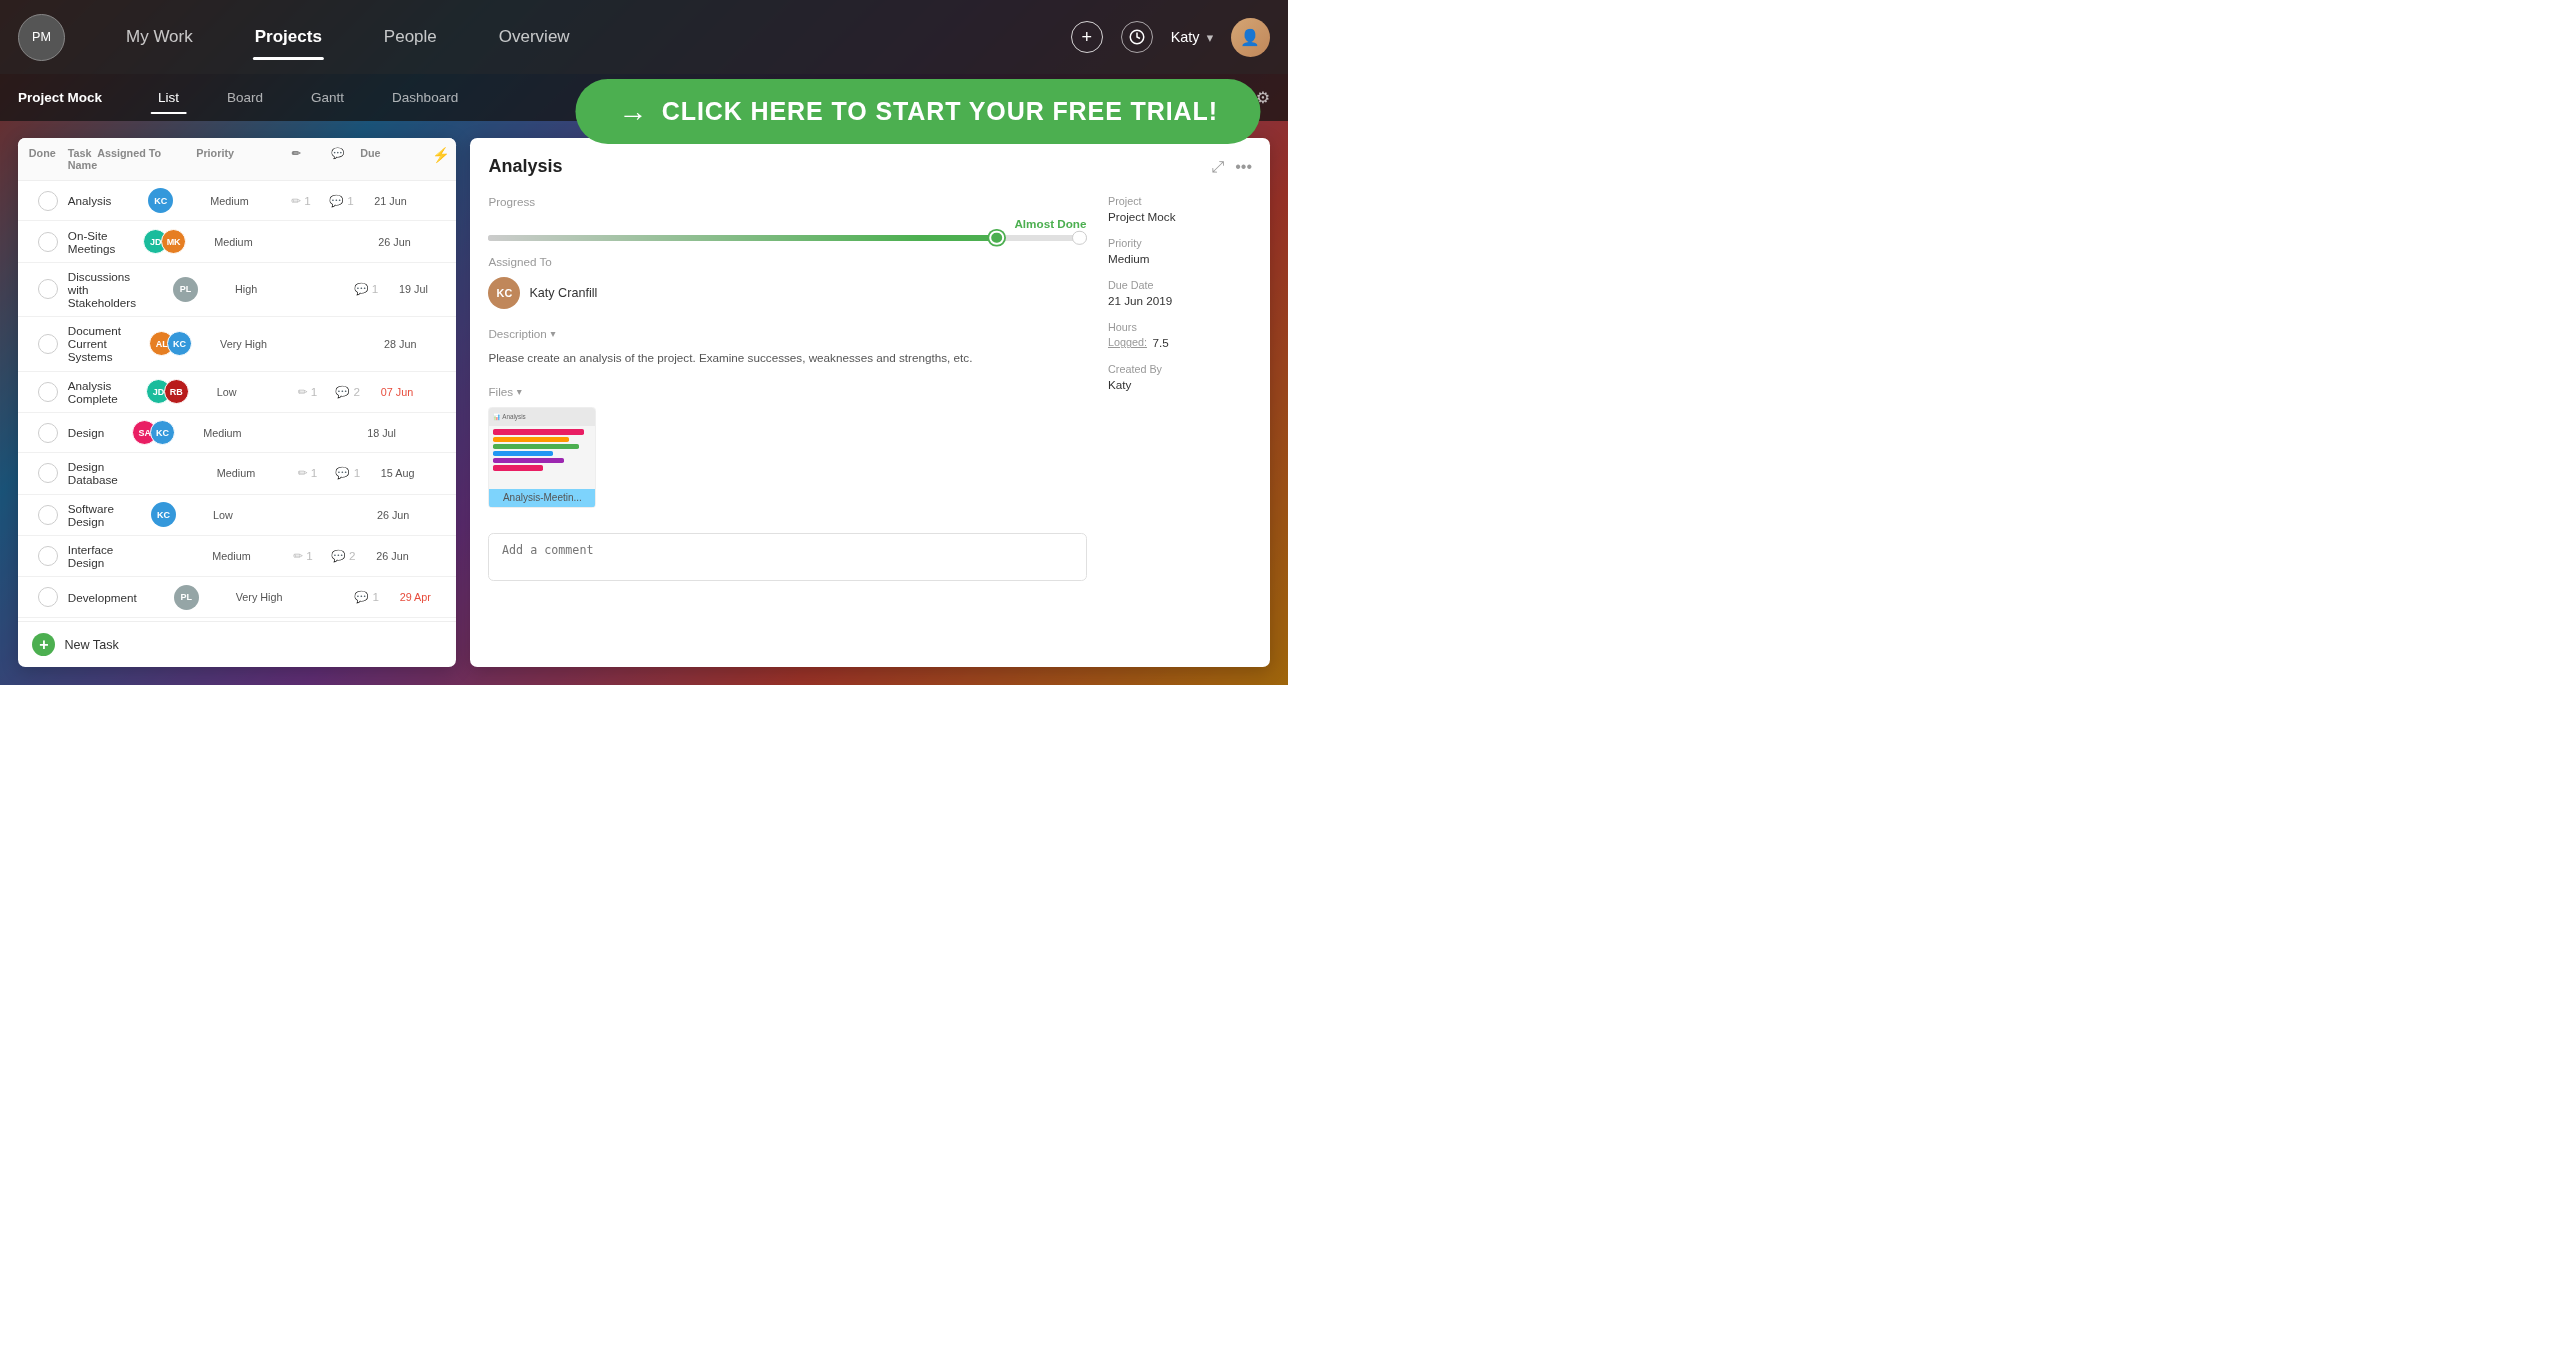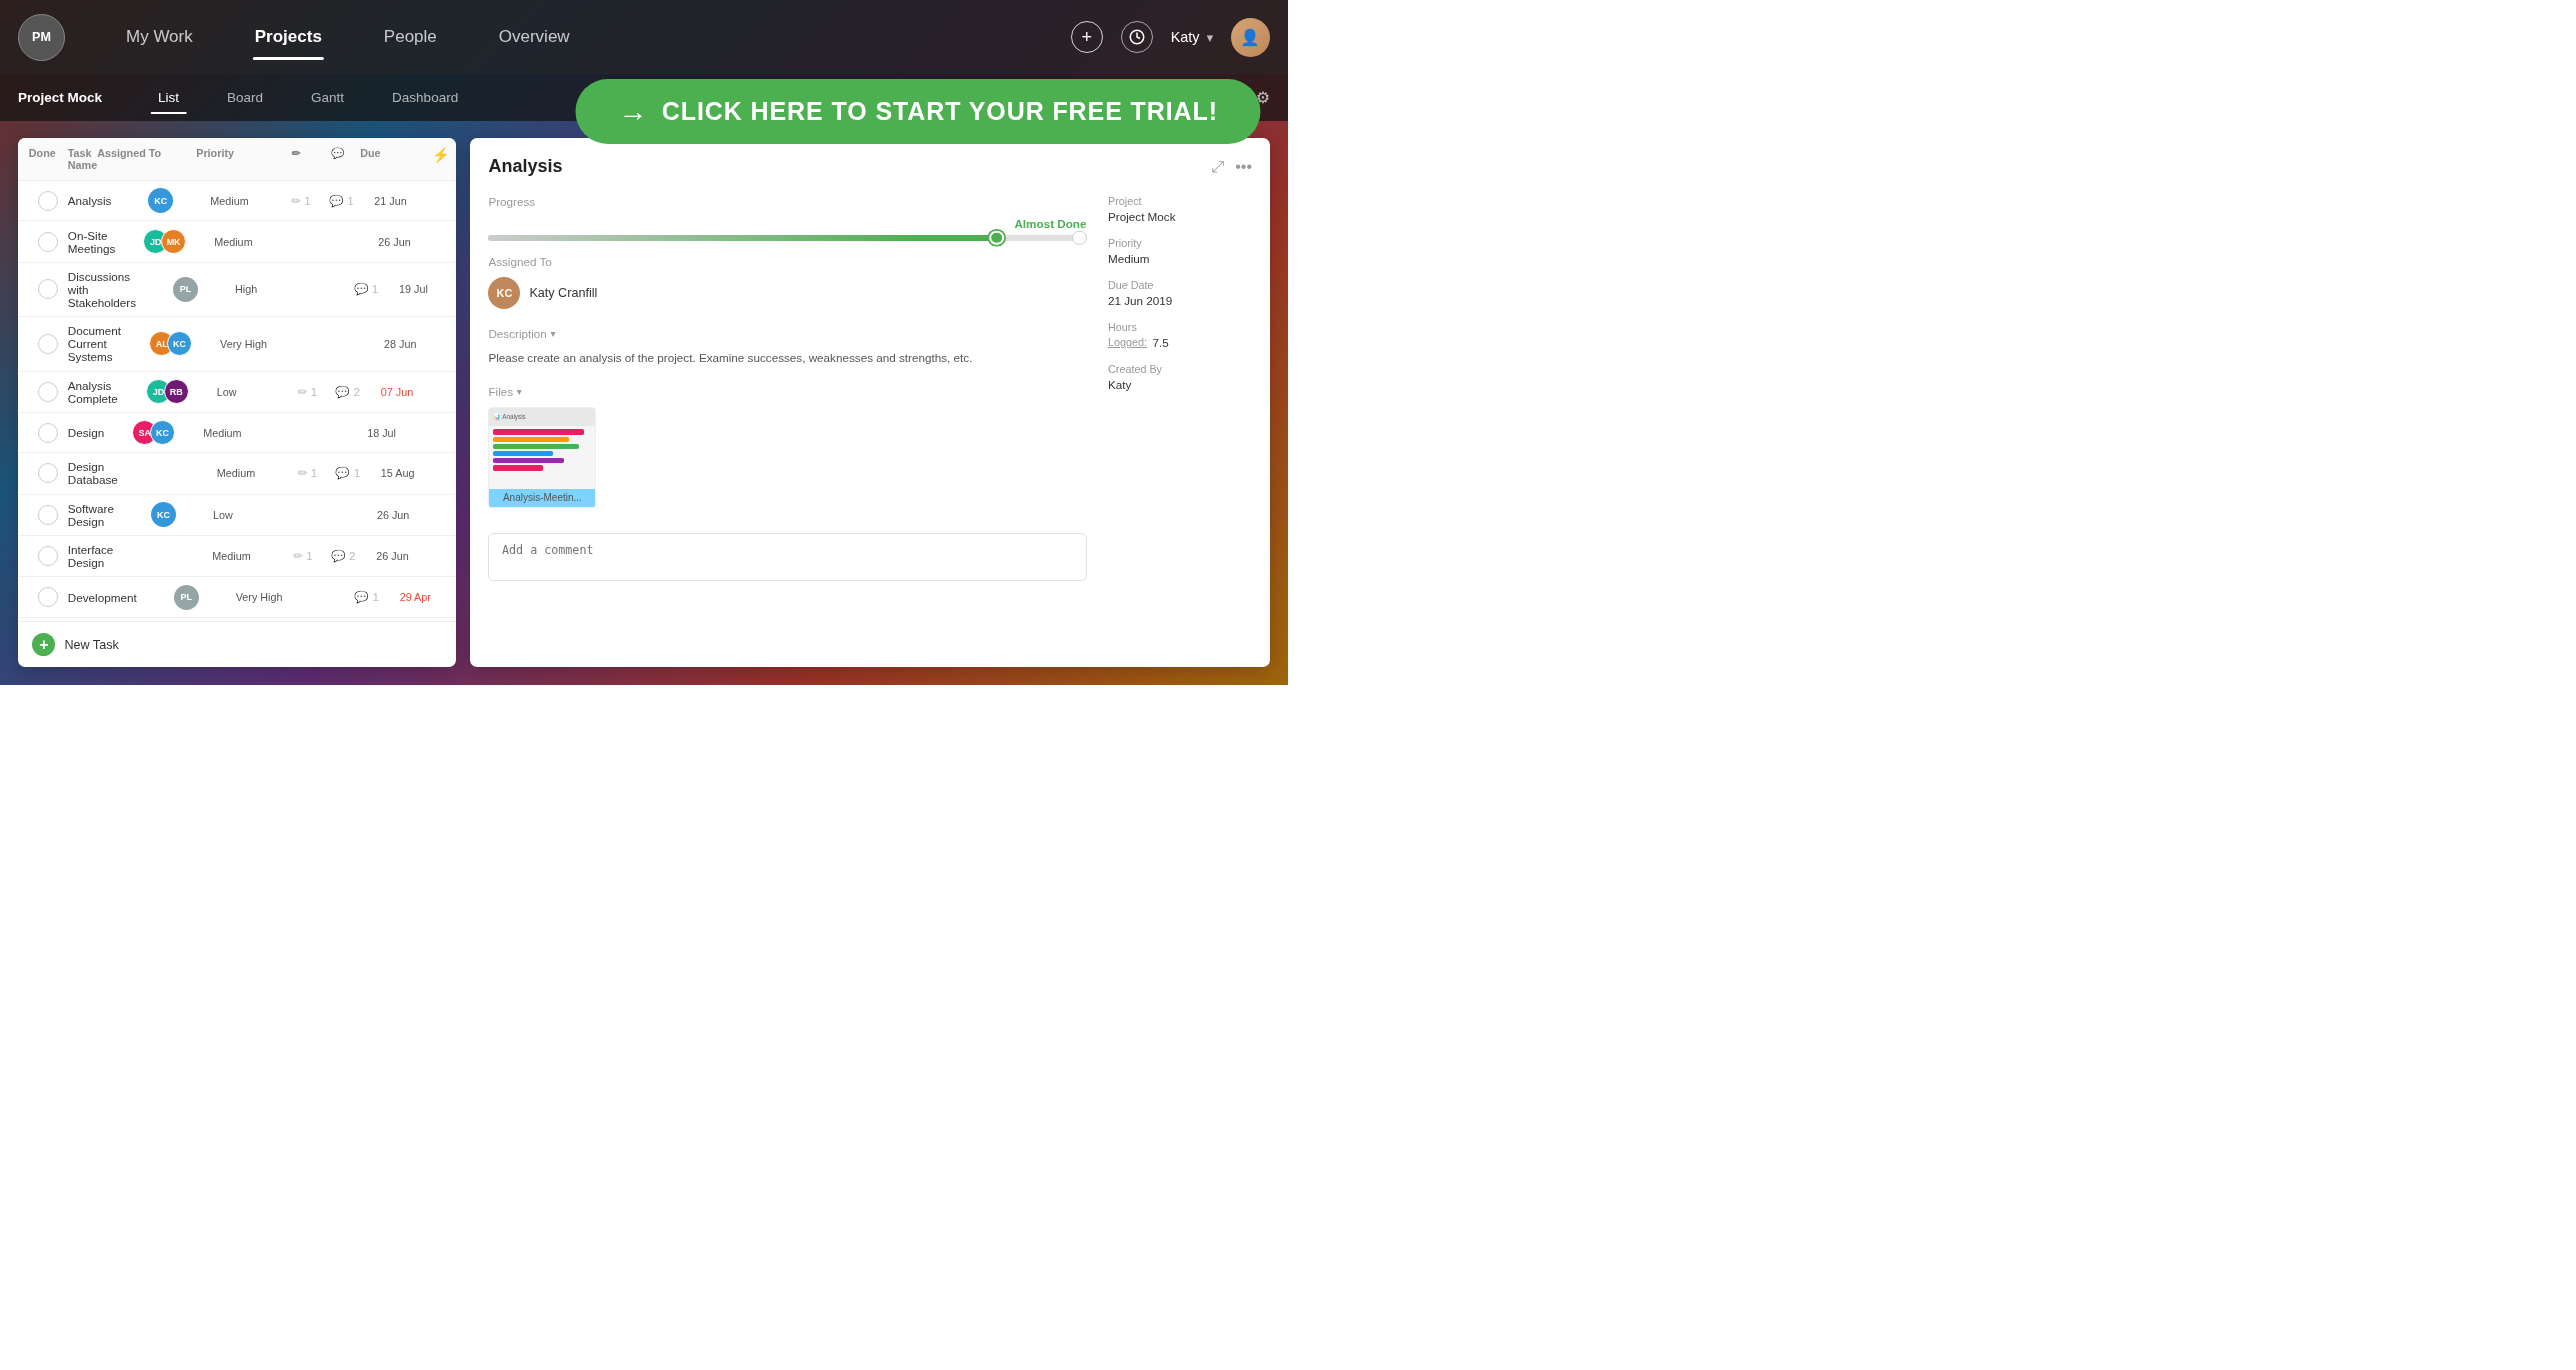--- a/index.html
+++ b/index.html
@@ -20,21 +20,21 @@
     .top-nav {
       position: absolute; top: 0; left: 0; right: 0; height: 74px;
       background: rgba(30,30,30,0.85);
       display: flex; align-items: center; padding: 0 18px;
       z-index: 10;
     }
     .logo-badge {
       width: 47px; height: 47px; border-radius: 50%;
       background: #555; border: 1.8px solid #888;
       display: flex; align-items: center; justify-content: center;
-      color: #fff; font-weight: 700; font-size: 12.6px; margin-right: 36px;
+      color: #fff; font-weight: 400; font-size: 12.6px; margin-right: 36px;
       flex-shrink: 0;
     }
     .nav-items { display: flex; gap: 12px; text-align: center; }
     .nav-item {
       color: rgba(255,255,255,0.75); font-size: 17px; padding: 9px 25px;
       cursor: pointer; position: relative; font-weight: 400;
     }
     .nav-item.active { color: #fff; font-weight: 600; }
     .nav-item.active::after {
       content: ''; position: absolute; bottom: -3.6px; left: 50%; transform: translateX(-50%);
@@ -242,21 +242,21 @@
       padding: 9px 12.6px; font-size: 11.7px; color: #999;
       margin-top: 7.2px; outline: none; resize: none;
     }
 
     
     .chevron { display: inline-block; font-size: 10px; color: #999; }
 
     
     .av-blue { background: #3498db; }
     .av-orange { background: #e67e22; }
-    .av-purple { background: #701a75; }
+    .av-purple { background: #b91c1c; }
     .av-teal { background: #1abc9c; }
     .av-gray { background: #95a5a6; }
     .av-pink { background: #e91e63; }
     .av-katy { background: #c0875a; }
 
     .col-center { display: flex; justify-content: center; }
   </style>
 </head>
 <body>
 

